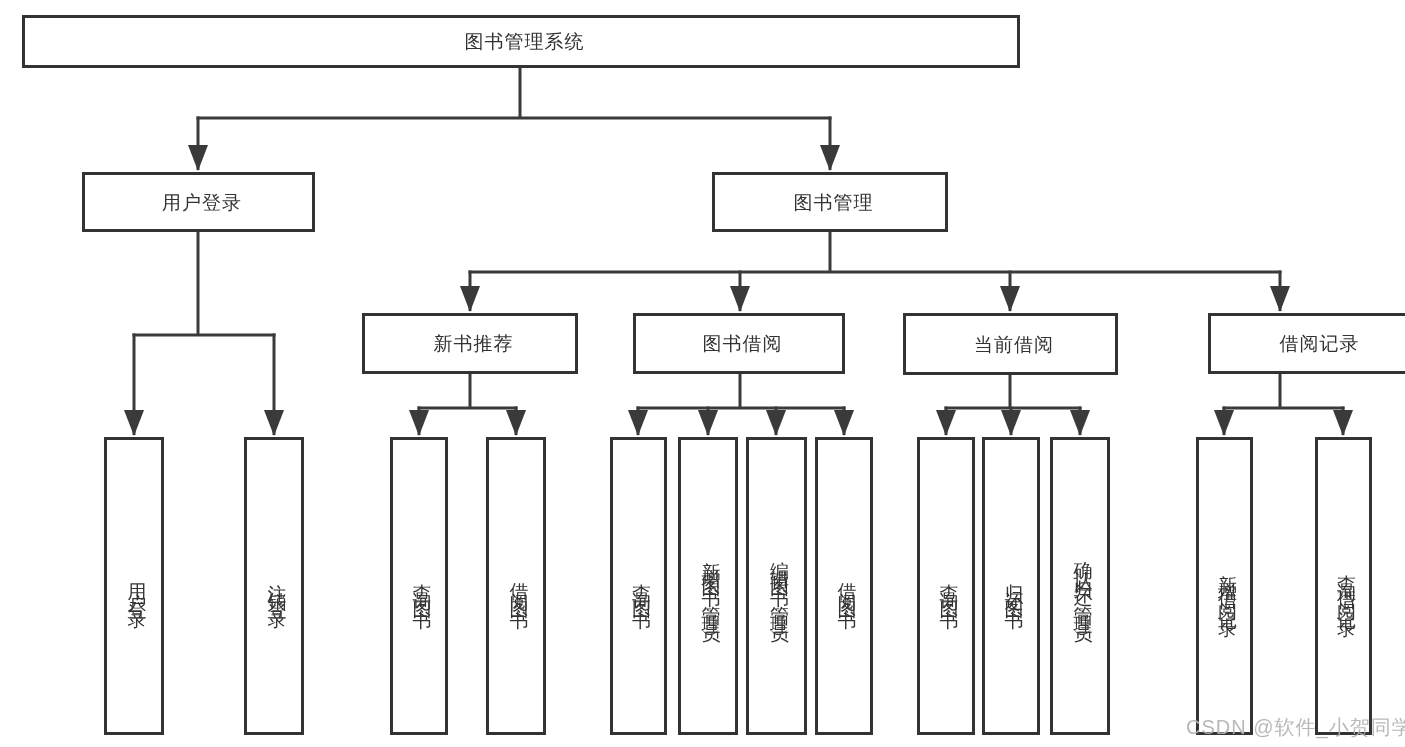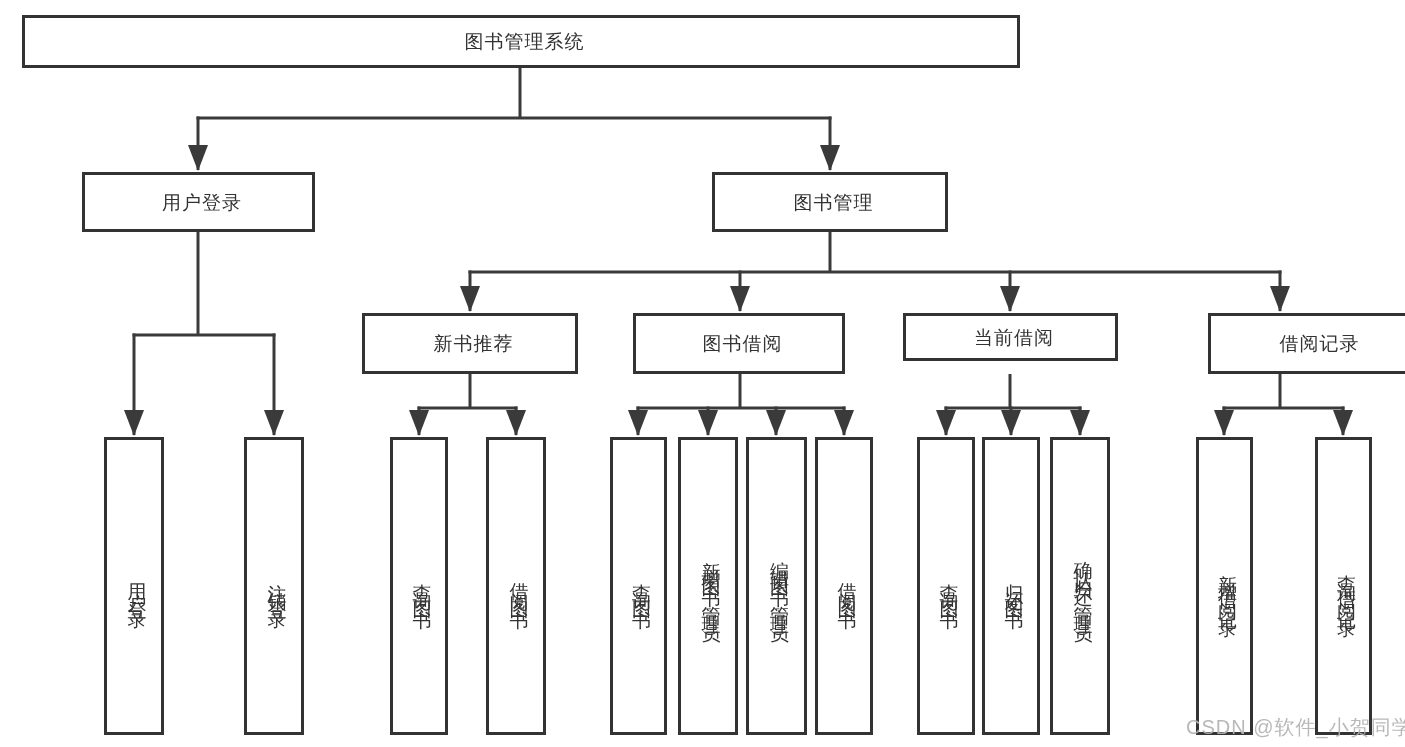--- a/index.html
+++ b/index.html
@@ -42,21 +42,21 @@
     letter-spacing: 9px;
     line-height: 1;
     white-space: nowrap;
   }
   
   .n-root          { left: 22px;   top: 15px;  width: 998px; height: 53px; }
   .n-user-login    { left: 82px;   top: 172px; width: 233px; height: 60px; }
   .n-book-mgmt     { left: 712px;  top: 172px; width: 236px; height: 60px; }
   .n-new-book-rec  { left: 362px;  top: 313px; width: 216px; height: 61px; }
   .n-book-borrow   { left: 633px;  top: 313px; width: 212px; height: 61px; }
-  .n-cur-borrow    { left: 903px;  top: 313px; width: 215px; height: 48px; }
+  .n-cur-borrow    { left: 903px;  top: 313px; width: 215px; height: 62px; }
   .n-borrow-rec    { left: 1208px; top: 313px; width: 216px; height: 61px; }
   .leaf            { top: 437px; height: 298px; }
   .n-l-user-login  { left: 104px;  width: 60px; }
   .n-l-logout      { left: 244px;  width: 60px; }
   .n-l-rec-query   { left: 390px;  width: 58px; }
   .n-l-rec-borrow  { left: 486px;  width: 60px; }
   .n-l-bor-query   { left: 610px;  width: 57px; }
   .n-l-bor-add     { left: 678px;  width: 60px; }
   .n-l-bor-edit    { left: 746px;  width: 61px; }
   .n-l-bor-borrow  { left: 815px;  width: 58px; }

